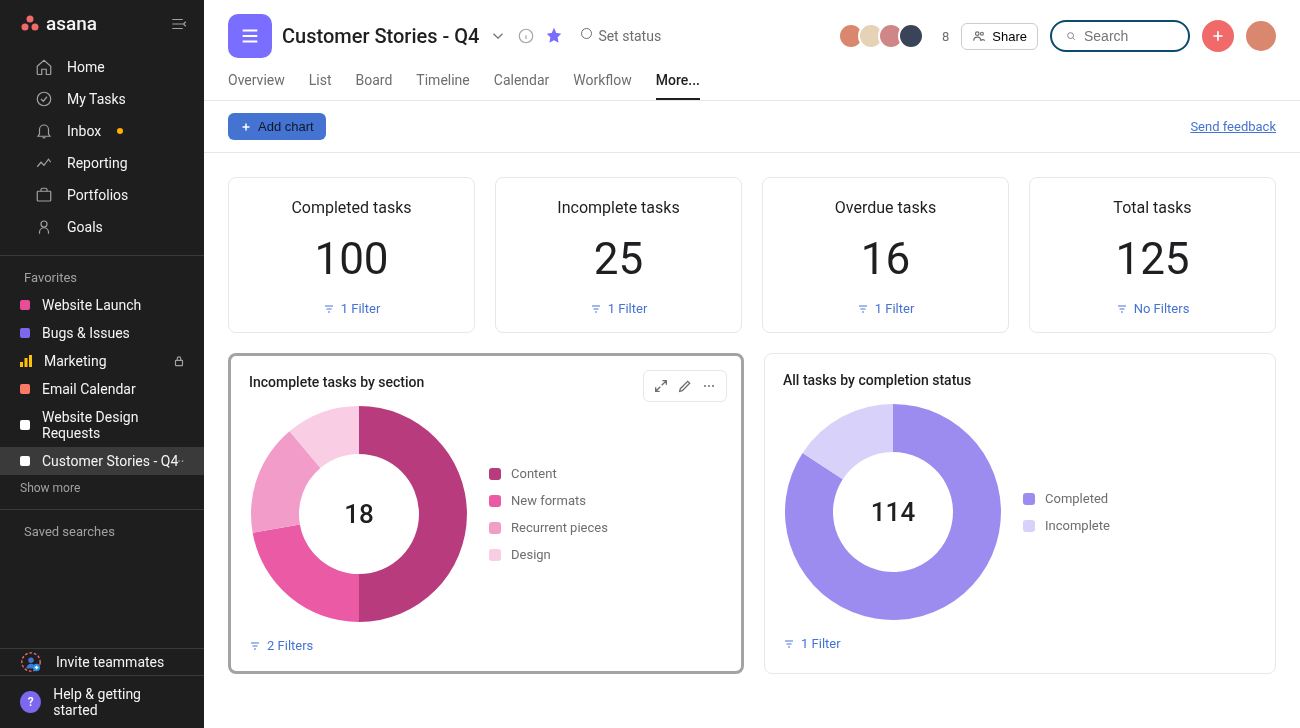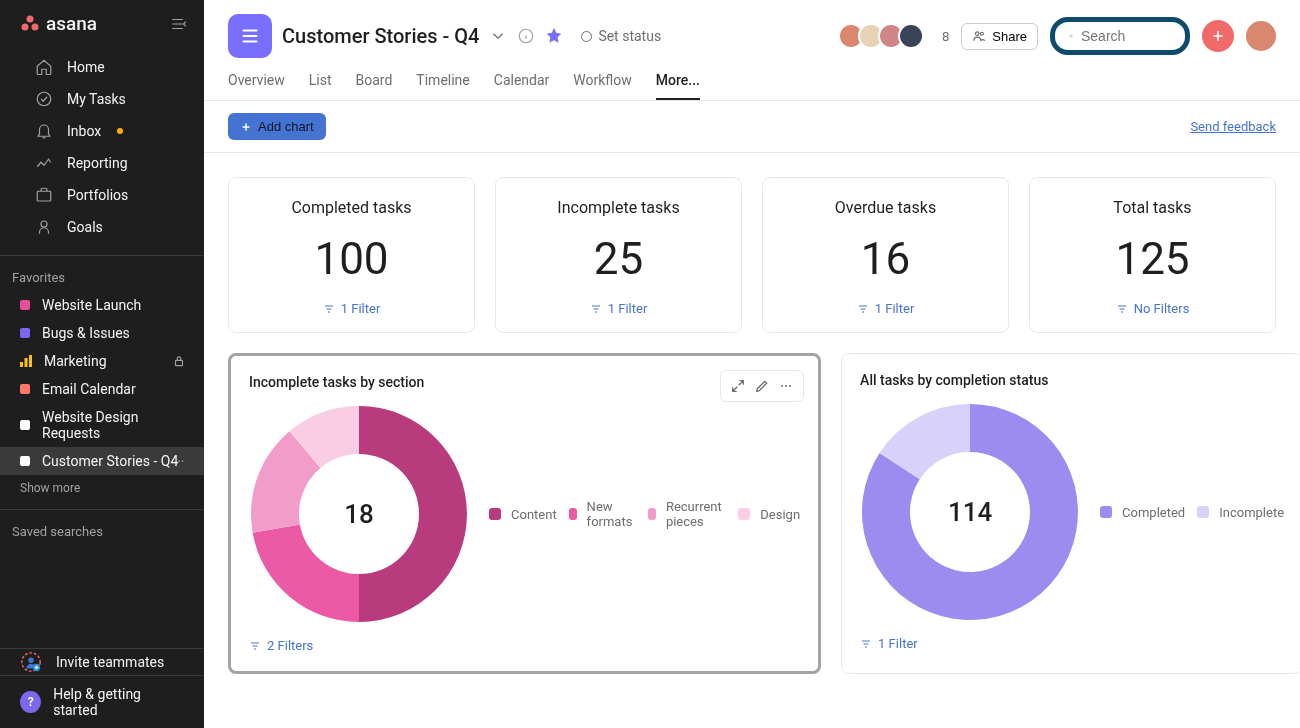--- a/index.html
+++ b/index.html
@@ -8,48 +8,48 @@
 .sb-head { display: flex; align-items: center; justify-content: space-between; padding: 12px 16px 12px 20px; }
 .logo { display: flex; align-items: center; gap: 6px; }
 .logo-mark { width: 20px; height: 20px; }
 .logo-text { font-weight: 500; font-size: 19px; color: #f5f4f3; }
 .collapse { color: #a2a0a2; cursor: pointer; }
 .nav-main { padding: 4px 0; }
 .nav-item { display: flex; align-items: center; gap: 14px; padding: 7px 35px; font-size: 14px; cursor: pointer; color: #f5f4f3; }
 .ic { width: 18px; height: 18px; flex-shrink: 0; color: #a2a0a2; stroke: currentColor; fill: none; stroke-width: 1.6; }
 .dot-unread { width: 6px; height: 6px; background: #ffb000; border-radius: 50%; margin-left: 2px; }
 .sb-divider { height: 1px; background: #3a3a3a; margin: 8px 0 0 0; }
-.sb-section { padding: 14px 12px 6px; font-size: 13px; color: #a2a0a2; }
+.sb-section { padding: 14px 24px 6px; font-size: 13px; color: #a2a0a2; }
 .fav-item { display: flex; align-items: center; gap: 12px; padding: 6px 20px; font-size: 14px; cursor: pointer; color: #f5f4f3; position: relative; }
 .fav-item.active { background: #3a3a3a; }
 .sq { width: 10px; height: 10px; border-radius: 2px; flex-shrink: 0; }
 .lock-ic, .more-horz { position: absolute; right: 18px; width: 14px; height: 14px; color: #a2a0a2; }
 .show-more { padding: 6px 20px; font-size: 12px; color: #a2a0a2; cursor: pointer; }
 .sb-bottom { margin-top: auto; }
 .invite { display: flex; align-items: center; gap: 14px; padding: 2px 20px; font-size: 14px; cursor: pointer; border-top: 1px solid #3a3a3a; }
 .help { display: flex; align-items: center; gap: 12px; padding: 10px 20px; font-size: 14px; cursor: pointer; border-top: 1px solid #3a3a3a; }
 .help-ic { width: 22px; height: 22px; background: #7b68ee; border-radius: 50%; display: flex; align-items: center; justify-content: center; color: #fff; font-size: 12px; font-weight: 600; }
 
 .main { flex: 1; display: flex; flex-direction: column; height: 100%; overflow: hidden; }
 .header { padding: 14px 24px 0 24px; border-bottom: 1px solid #e8e7e4; }
 .header-row1 { display: flex; align-items: center; gap: 10px; }
 .proj-ic { width: 44px; height: 44px; background: #796eff; border-radius: 10px; display: flex; align-items: center; justify-content: center; }
 .proj-title { font-size: 20px; font-weight: 500; }
 .chev { color: #6d6e6f; }
 .info { color: #a8a6a2; }
 .star { color: #796eff; fill: #796eff; }
-.status { display: flex; align-items: center; gap: 6px; color: #6d6e6f; font-size: 14px; margin-left: 8px; cursor: pointer; }
+.status { display: flex; align-items: flex-start; gap: 6px; color: #6d6e6f; font-size: 14px; margin-left: 8px; cursor: pointer; }
 .status-circle { width: 11px; height: 11px; border: 1.5px solid #6d6e6f; border-radius: 50%; }
 .hdr-right { margin-left: auto; display: flex; align-items: center; gap: 12px; }
 .avatars { display: flex; }
 .av { width: 26px; height: 26px; border-radius: 50%; border: 2px solid #fff; margin-left: -6px; background-size: cover; }
 .av1 { background: #d9876f; } .av2 { background: #e6d2b5; } .av3 { background: #cf8686; } .av4 { background: #3a4459; }
 .avcount { font-size: 13px; color: #6d6e6f; margin-left: 6px; }
 .share-btn { border: 1px solid #cfcbcb; background: #fff; border-radius: 6px; padding: 5px 10px; font-size: 13px; cursor: pointer; display: flex; align-items: center; gap: 6px; }
-.search { border: 5px solid #0c4a6e; border-radius: 18px; padding: 6px 14px; display: flex; align-items: center; gap: 8px; width: 140px; }
+.search { border: 2px solid #0c4a6e; border-radius: 18px; padding: 6px 14px; display: flex; align-items: center; gap: 8px; width: 140px; }
 .search input { border: 0; outline: 0; font-size: 14px; width: 90px; background: transparent; }
 .add { width: 32px; height: 32px; background: #f06a6a; border-radius: 50%; display: flex; align-items: center; justify-content: center; color: #fff; cursor: pointer; }
 .user-av { width: 30px; height: 30px; border-radius: 50%; background: #d9876f; cursor: pointer; }
 .tabs { display: flex; gap: 24px; margin-top: 14px; }
 .tab { padding: 0 0 10px 0; font-size: 14px; color: #6d6e6f; cursor: pointer; border-bottom: 2px solid transparent; }
 .tab.active { color: #1e1f21; font-weight: 500; border-bottom: 2px solid #1e1f21; }
 
 .toolbar { display: flex; align-items: center; padding: 12px 24px; border-bottom: 1px solid #e8e7e4; }
 .add-chart { background: #4573d2; color: #0f172a; border: 0; border-radius: 6px; padding: 6px 12px; font-size: 13px; display: flex; align-items: center; gap: 6px; cursor: pointer; }
 .feedback { margin-left: auto; color: #4573d2; font-size: 13px; text-decoration: underline; cursor: pointer; }
@@ -62,21 +62,21 @@
 .card-filter { margin-top: 16px; color: #4573d2; font-size: 13px; display: flex; align-items: center; gap: 6px; cursor: pointer; }
 .row2 { display: flex; gap: 20px; margin-top: 20px; }
 .chart-card { flex: 1; border: 1px solid #e8e7e4; border-radius: 8px; padding: 18px; position: relative; }
 .chart-card.hovered { border: 3px solid #a3a3a3; }
 .chart-title { font-size: 14px; font-weight: 500; margin-bottom: 14px; }
 .chart-actions { position: absolute; top: 14px; right: 14px; display: flex; align-items: center; gap: 2px; border: 1px solid #e8e7e4; border-radius: 6px; padding: 4px 6px; background: #fff; }
 .act-btn { width: 22px; height: 22px; display: flex; align-items: center; justify-content: center; color: #6d6e6f; cursor: pointer; }
 .chart-body { display: flex; align-items: center; gap: 20px; }
 .donut-wrap { position: relative; width: 220px; height: 220px; }
 .donut-center { position: absolute; top: 0; left: 0; right: 0; bottom: 0; display: flex; align-items: center; justify-content: center; font-size: 26px; font-weight: 500; }
-.legend { display: flex; flex-direction: row; gap: 12px; }
+.legend { display: flex; flex-direction: column; gap: 12px; }
 .leg-item { display: flex; align-items: center; gap: 10px; font-size: 13px; color: #6d6e6f; }
 .leg-sw { width: 12px; height: 12px; border-radius: 3px; }
 .card-foot { margin-top: 14px; }
 .filter-link { color: #4573d2; font-size: 13px; display: flex; align-items: center; gap: 6px; cursor: pointer; }
 </style>
 </head>
 <body>
 
 <div class="sidebar">
   <div class="sb-head">

